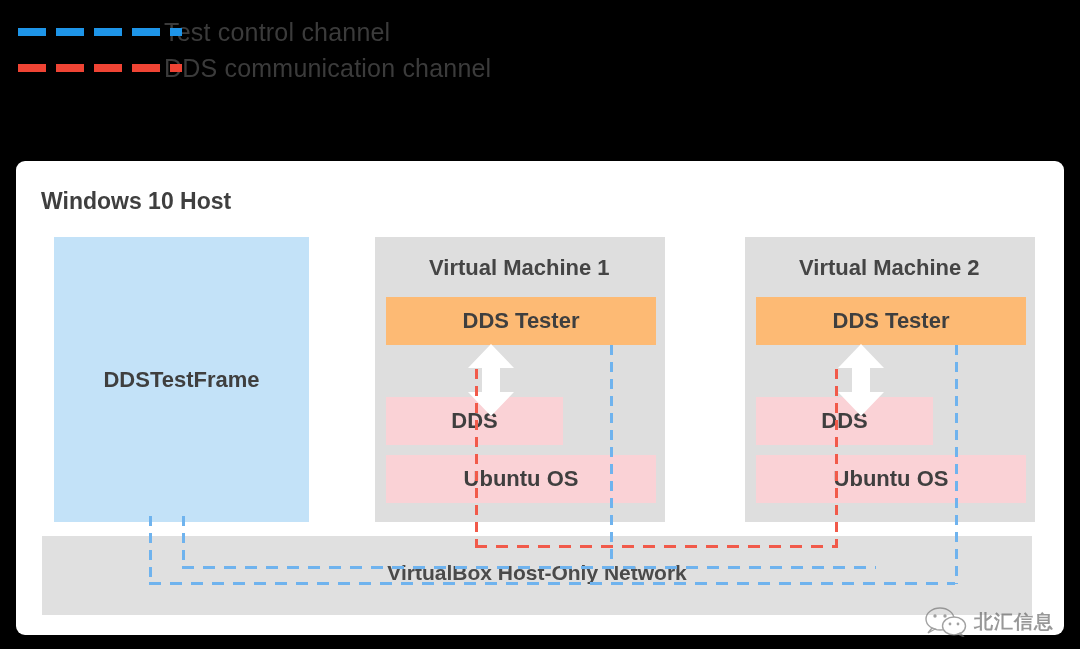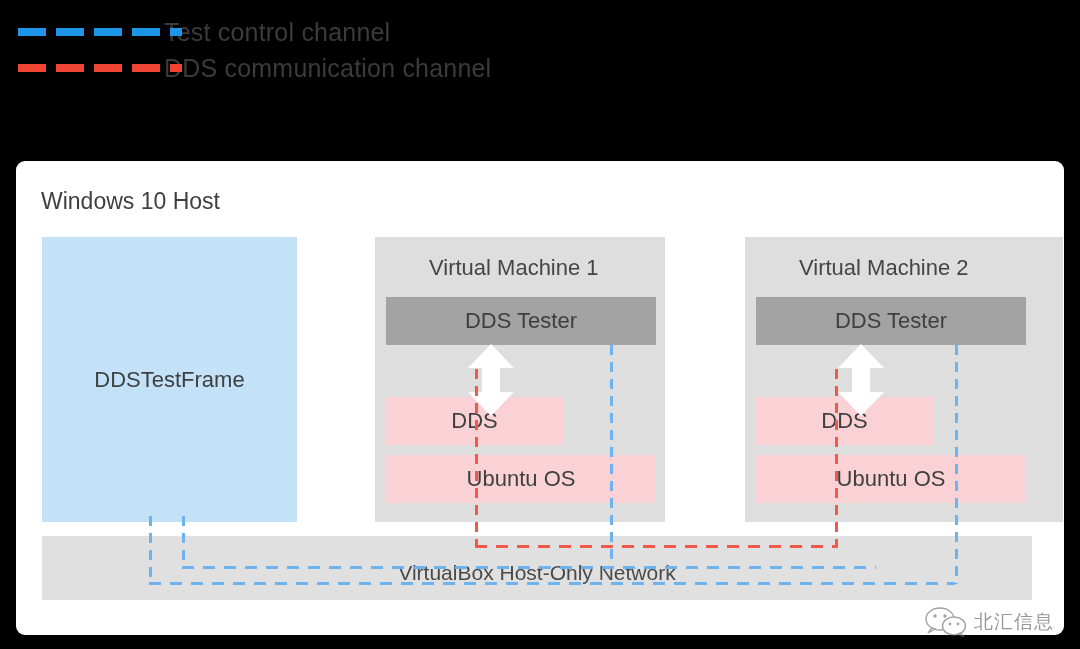--- a/index.html
+++ b/index.html
@@ -22,62 +22,63 @@
   .legend-label{
     margin-left:38px;white-space:nowrap;
     font-size:25px;color:#3b3b3b;letter-spacing:.2px;
   }
 
   
   .card{
     position:absolute;left:16px;top:161px;width:1048px;height:474px;
     background:#ffffff;border-radius:9px;
     box-shadow:0 2px 5px rgba(0,0,0,.55);
+    font-weight:bold;
   }
   .host-title{
     position:absolute;left:25px;top:27px;
     font-size:23px;color:#3f3f3f;white-space:nowrap;
   }
 
   
   .ddstestframe{
-    position:absolute;left:26px;top:76px;width:255px;height:285px;
+    position:absolute;left:38px;top:76px;width:255px;height:285px;
     background:#c3e2f8;
     display:flex;align-items:center;justify-content:center;
   }
   .ddstestframe span{font-size:22px;color:#3f3f3f;}
 
   
   .vm{
     position:absolute;top:76px;width:290px;height:285px;
     background:#dedede;
   }
   .vm.vm1{left:359px;}
-  .vm.vm2{left:729px;padding-left:28px;}
+  .vm.vm2{left:729px;}
   .vm-title{
     position:absolute;left:18px;top:18px;
     font-size:22px;color:#454545;white-space:nowrap;margin-left:36px;
   }
   .vm-box{
     position:absolute;left:11px;
     display:flex;align-items:center;justify-content:center;
     font-size:22px;color:#3f3f3f;
   }
-  .vm-box.tester{top:60px;width:270px;height:48px;background:#a3a3a3;}
+  .vm-box.tester{top:60px;width:270px;height:48px;background:#fdba74;}
   .vm-box.dds{top:160px;width:177px;height:48px;background:#fad2d6;}
   .vm-box.os{top:218px;width:270px;height:48px;background:#fad2d6;}
 
   
   .dbl-arrow{
     position:absolute;top:107px;left:null;width:46px;height:72px;
   }
 
   
   .netband{
-    position:absolute;left:26px;top:375px;width:990px;height:64px;
+    position:absolute;left:26px;top:375px;width:990px;height:79px;
     background:#e0e0e0;
   }
   .net-label{
     position:absolute;left:0;right:0;top:25px;text-align:center;
     font-size:21px;color:#4a4a4a;
   }
 
   
   .dash-v,.dash-h{position:absolute;}
   .dash-v{width:3px;}

